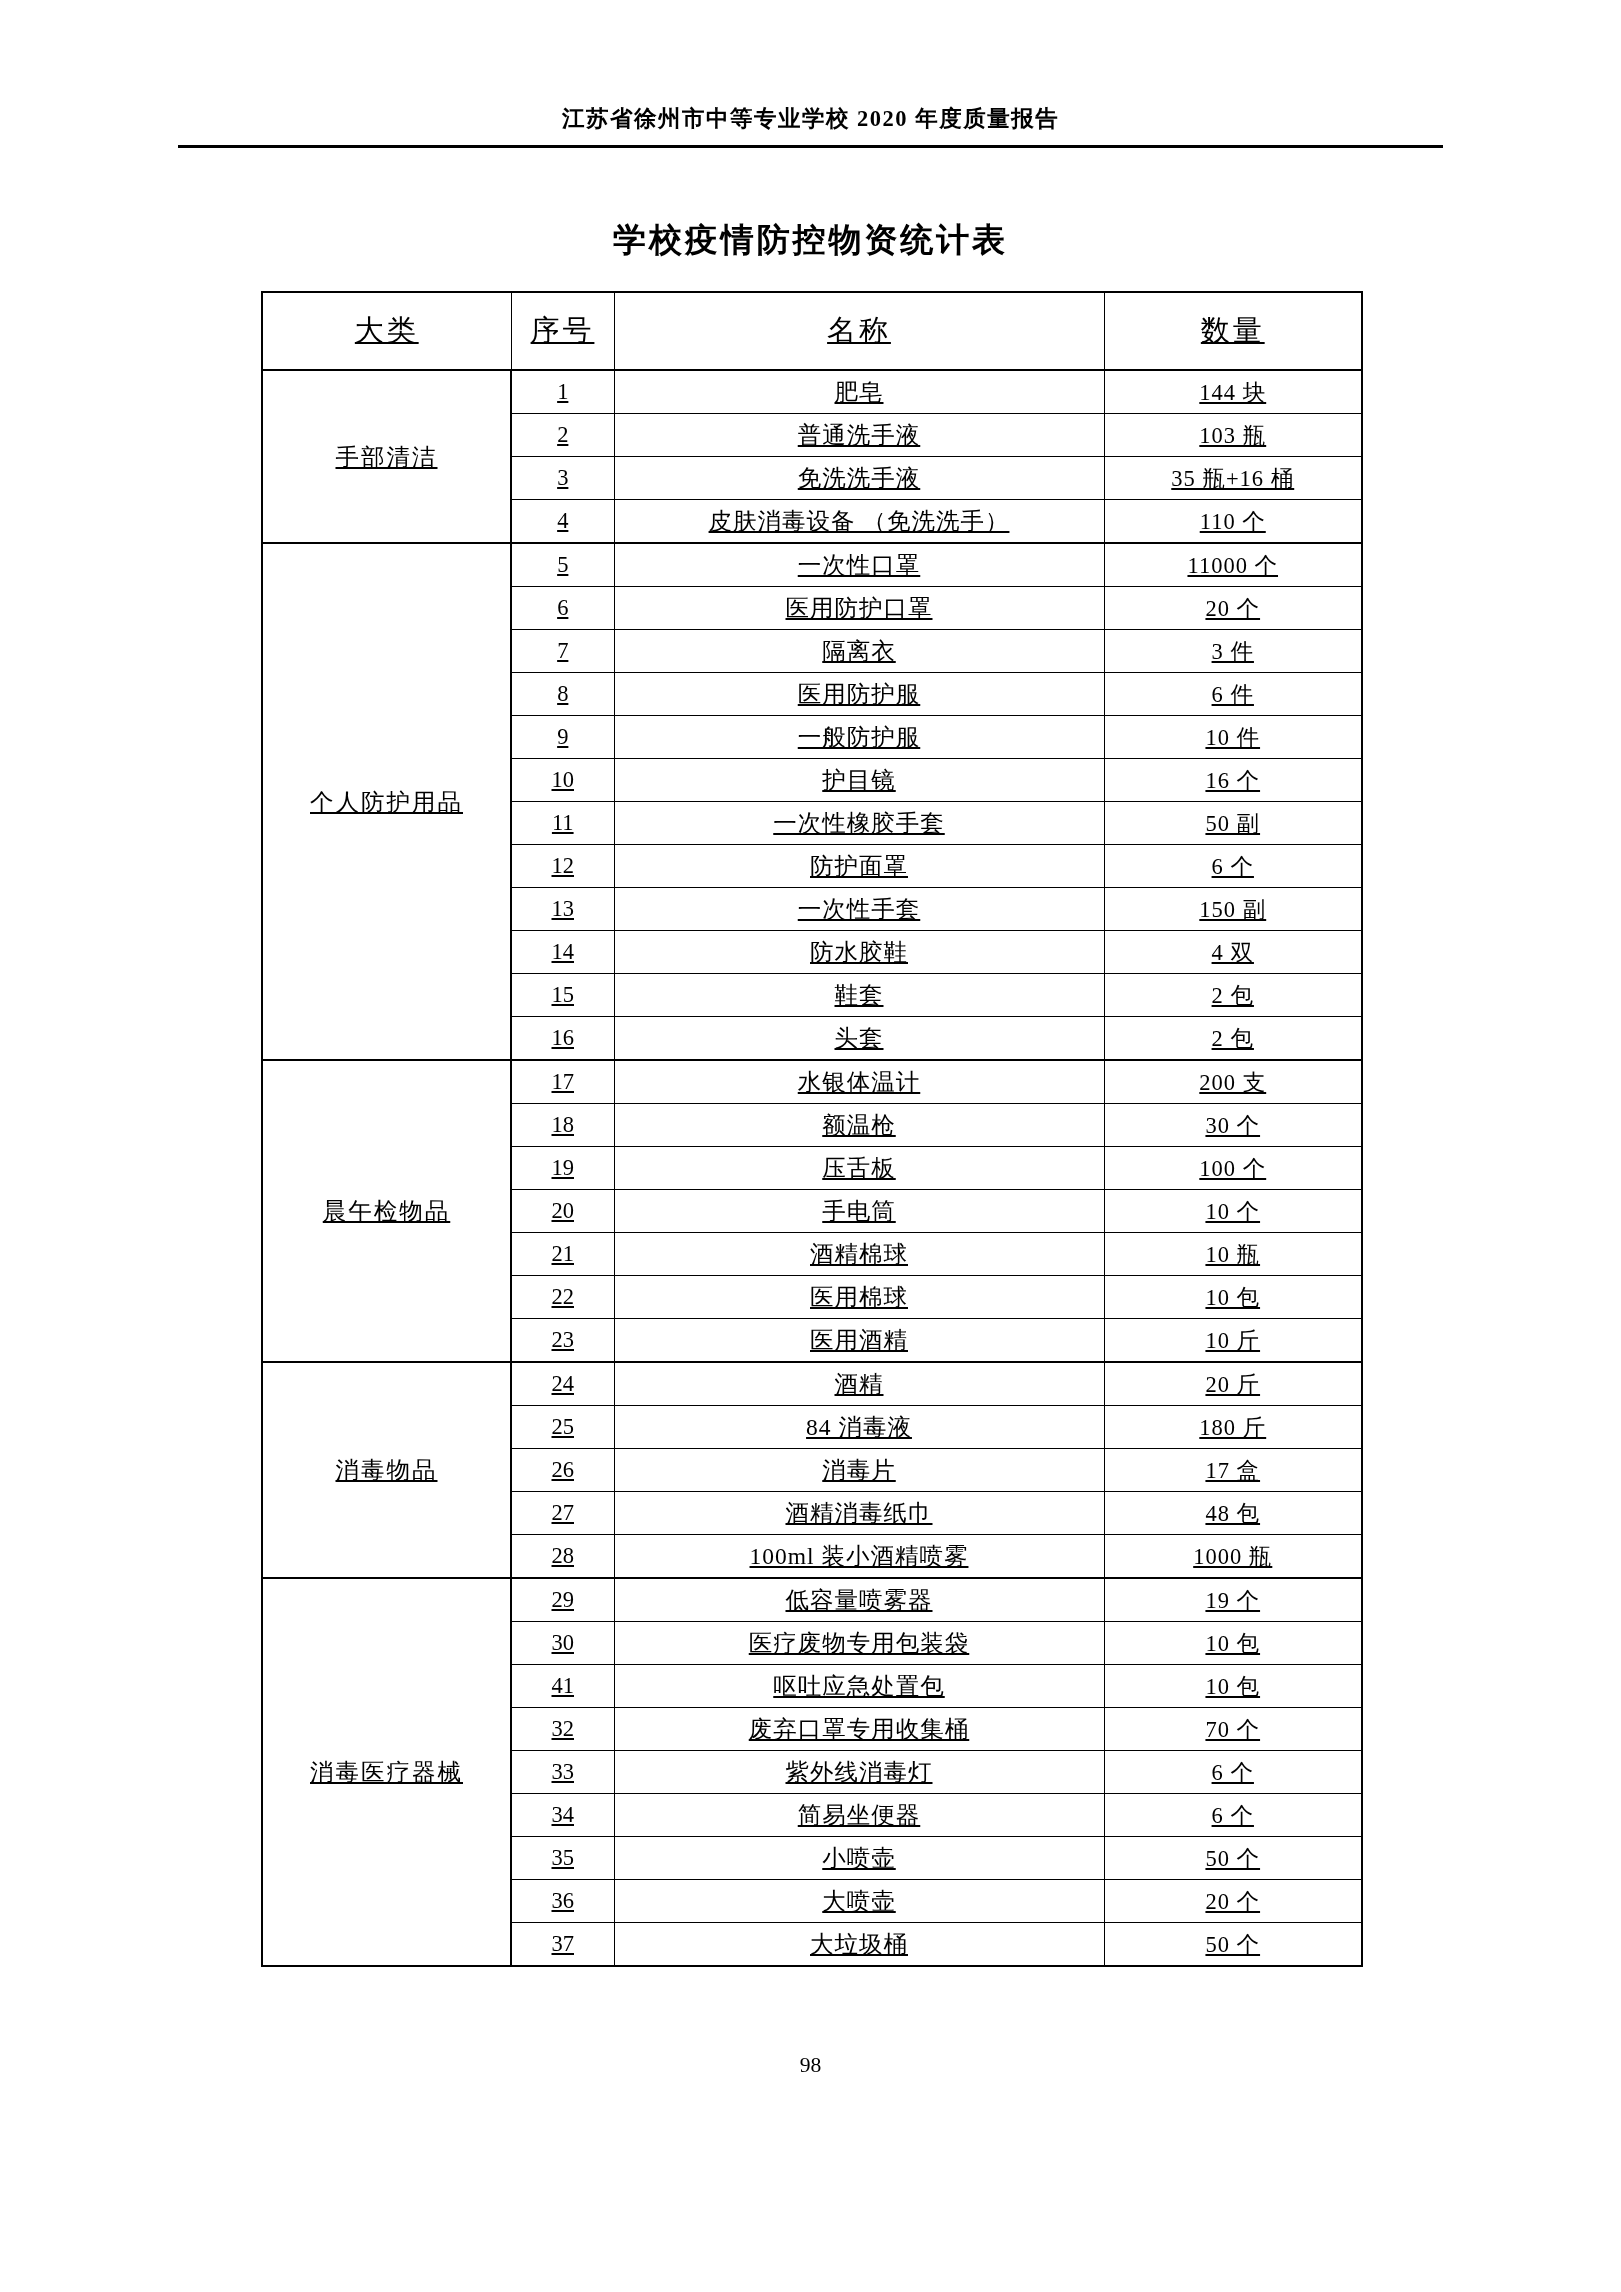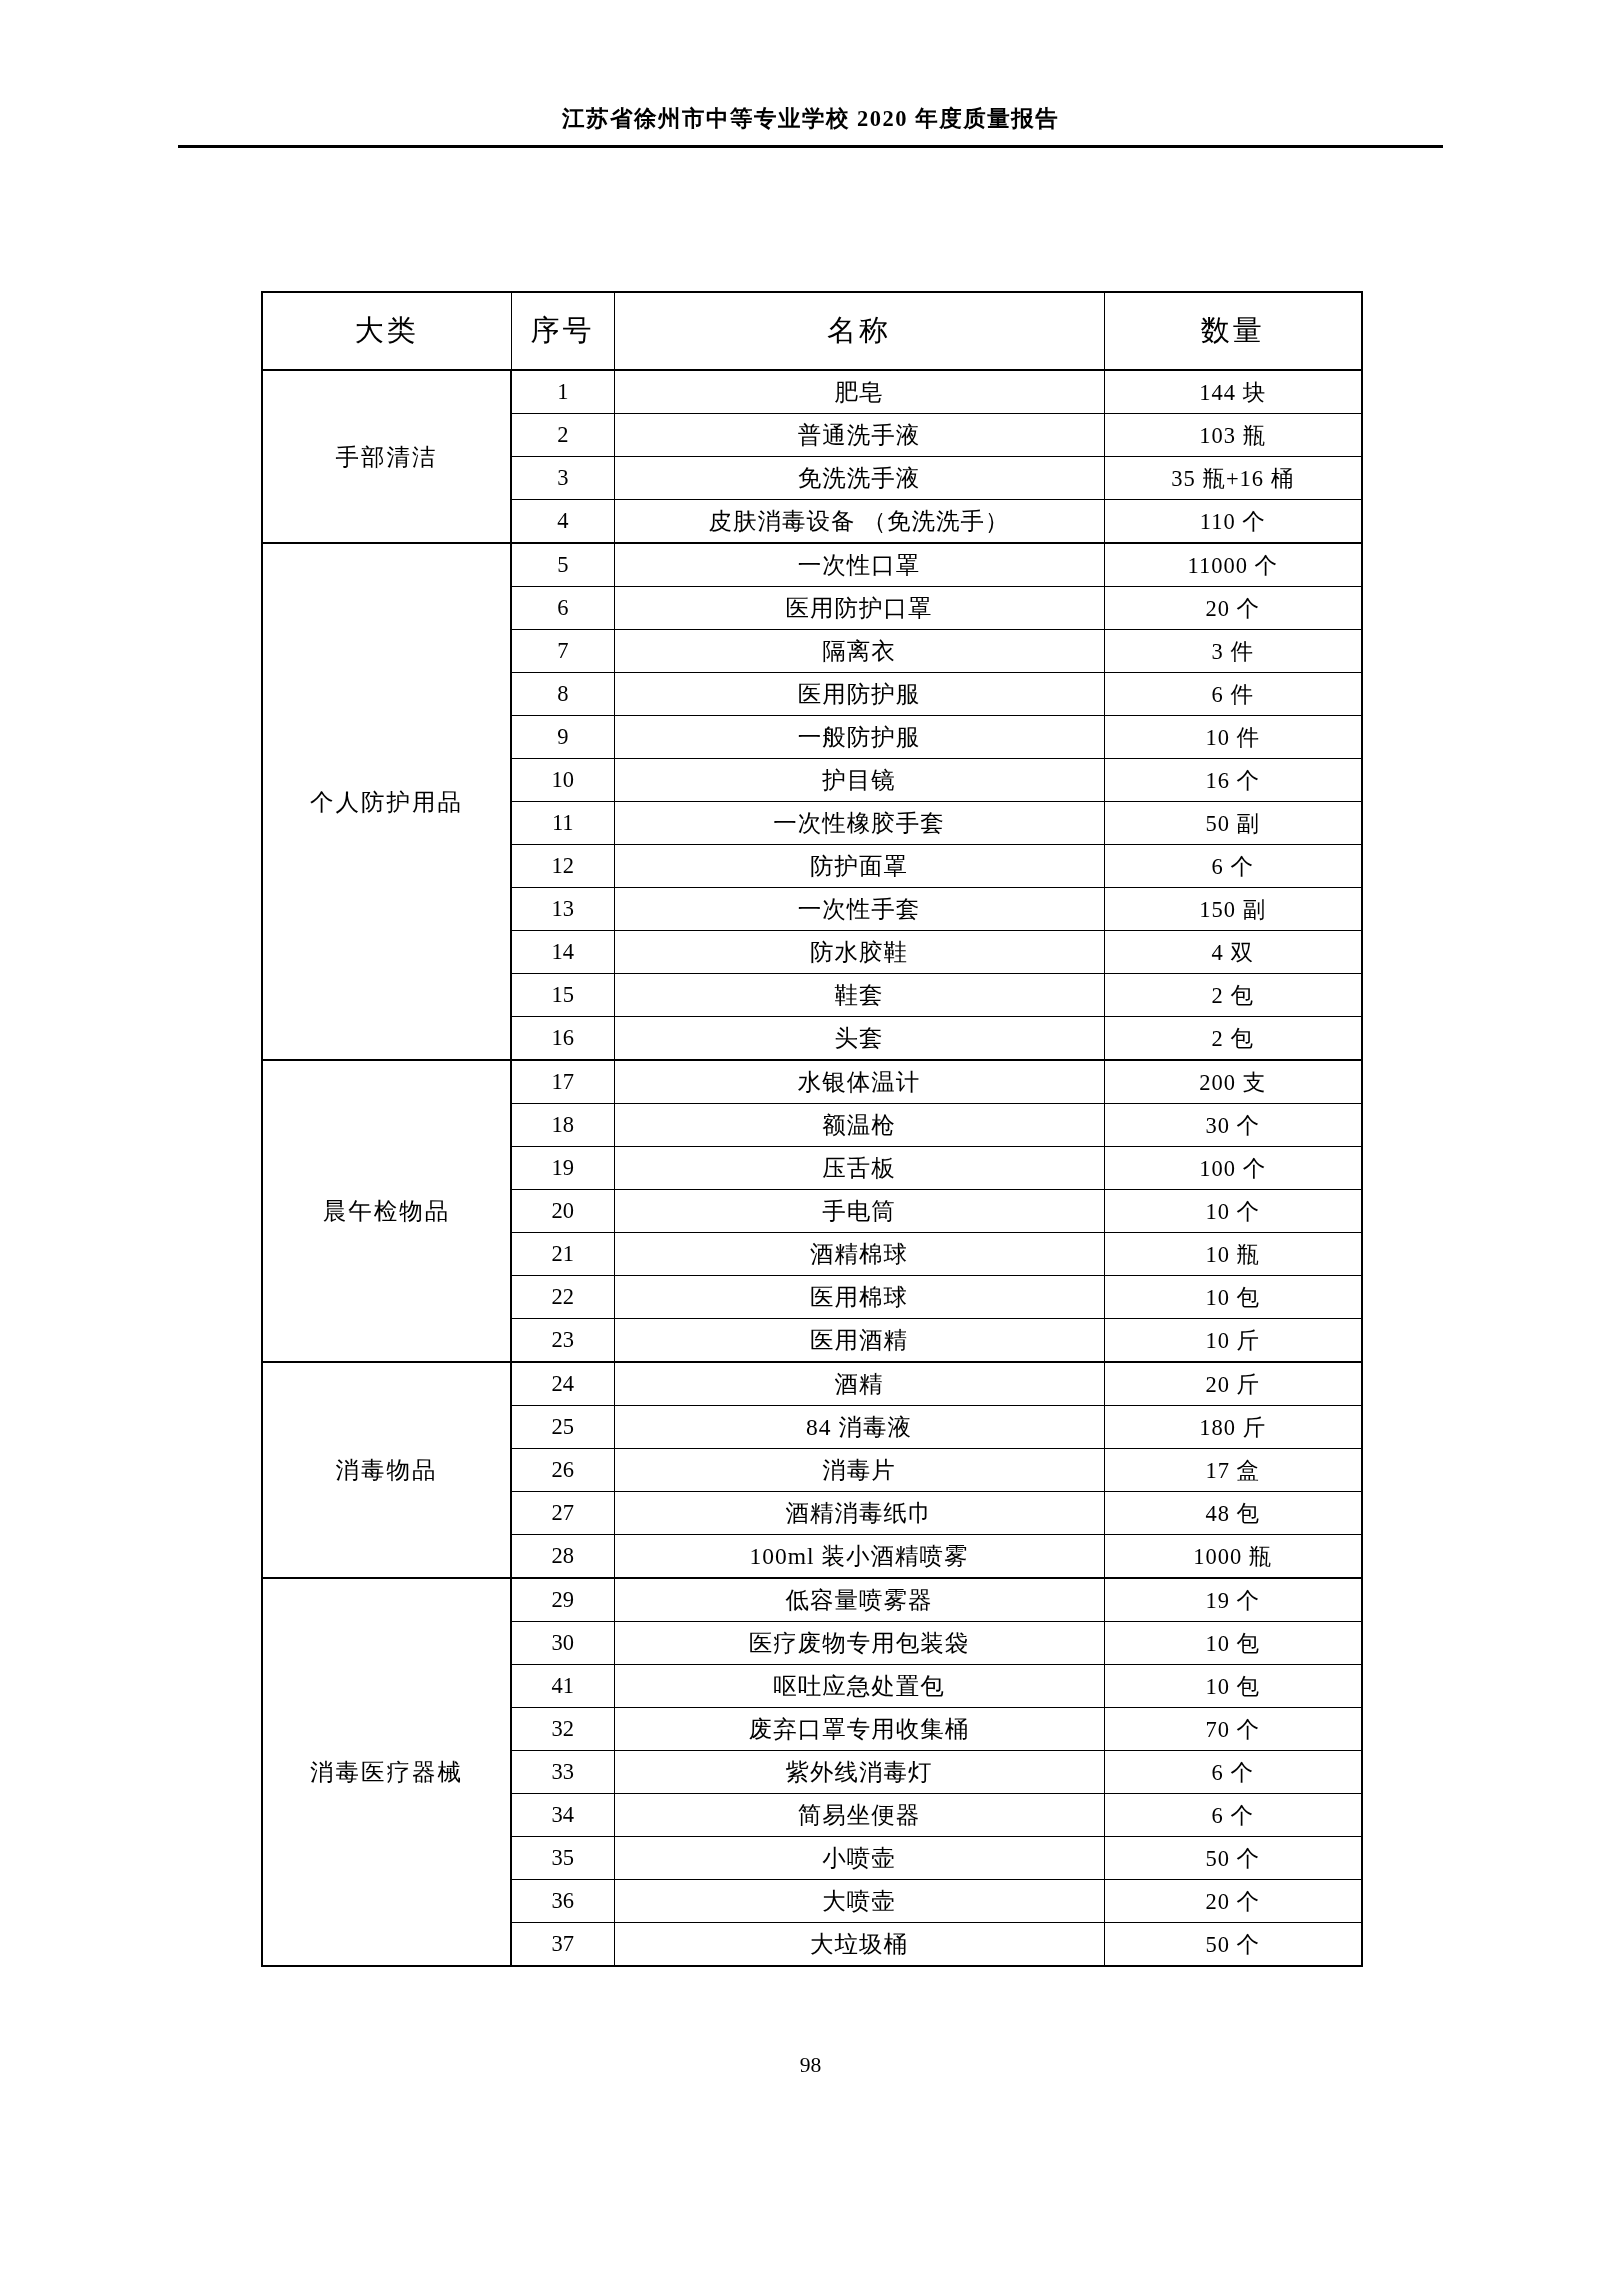--- a/index.html
+++ b/index.html
@@ -68,20 +68,21 @@
     position: absolute;
     left: 261px;
     top: 291px;
     width: 1100px;
   }
   table.matrix {
     border-collapse: collapse;
     width: 1100px;
     table-layout: fixed;
     font-family: "Liberation Serif", "DejaVu Serif", serif;
+    text-decoration: underline;
   }
   table.matrix col.c-cat { width: 249px; }
   table.matrix col.c-idx { width: 103px; }
   table.matrix col.c-name { width: 490px; }
   table.matrix col.c-qty { width: 258px; }
 
   table.matrix td, table.matrix th {
     border: 1px solid #000;
     text-align: center;
     vertical-align: middle;
@@ -144,20 +145,21 @@
 </head>
 <body>
 
 <div class="page">
 
   <div class="running-header">
     <span class="rh-text">江苏省徐州市中等专业学校 2020 年度质量报告</span>
   </div>
   <div class="header-rule"></div>
 
+  <div class="doc-title">学校疫情防控物资统计表</div>
 
   <div class="table-wrap">
     <table class="matrix">
       <colgroup>
         <col class="c-cat">
         <col class="c-idx">
         <col class="c-name">
         <col class="c-qty">
       </colgroup>
       <thead>

